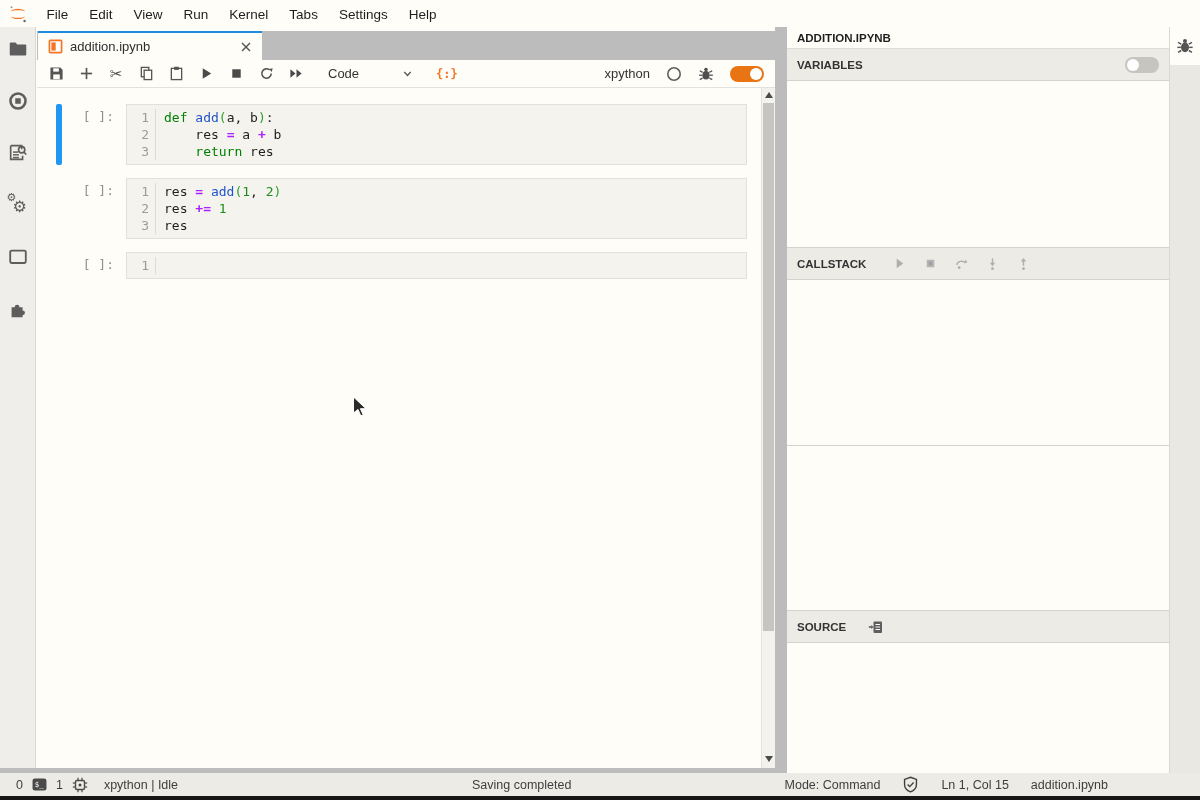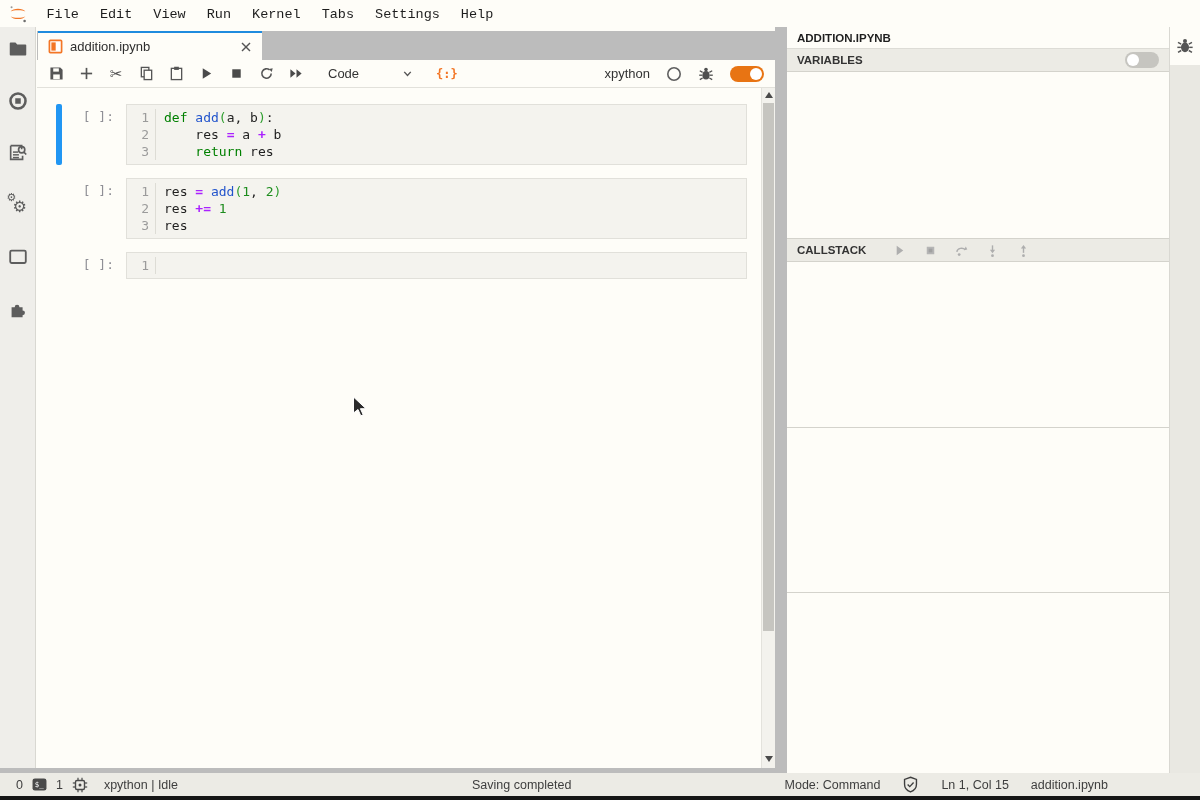--- a/index.html
+++ b/index.html
@@ -2,21 +2,21 @@
 <html style="--accent_orange: #f37626; --tab_accent: #1f8bde; --selected_cell: #2196f3; --toggle_on: #e87413; --keyword: #008000; --function: #2254cc; --number: #1d8c1d; --operator: #aa22ff; --bracket: #2e9e2e;"><head>
 <meta charset="utf-8">
 <style>
   * { margin:0; padding:0; box-sizing:border-box; }
   html,body { width:1200px; height:800px; overflow:hidden; background:#fefdf8;
               font-family:"Liberation Sans", sans-serif; }
   .abs { position:absolute; }
 
   
   #menubar { left:0; top:0; width:1080px; height:27px; background:#fefdf8;
-             display:flex; align-items:center; z-index:3;font-family:Liberation Mono, monospace; }
+             display:flex; align-items:center; z-index:3; }
   #logo { width:36px; display:flex; justify-content:center; }
   .menu-item { font-size:13.5px; color:#1e1e1e; padding:0 10.5px; cursor:default; }
 
   
   #sidebar-left { left:0; top:27px; width:36px; height:746px; background:#efeeea;
                   border-right:1px solid #d9d8d2; display:flex; flex-direction:column;
                   align-items:center; padding-top:11px; gap:30px; }
   .sbicon { width:22px; height:22px; color:#5d5d5d; position:relative; }
 
   
@@ -68,21 +68,21 @@
   #sb-thumb { position:absolute; top:15px; left:1px; width:11px; height:528px; background:#c6c5c0; }
 
   #bottomstrip { left:0; top:768px; width:787px; height:5px; background:#bcbcbc; z-index:4; }
   #divider { left:775px; top:27px; width:12px; height:746px; background:#bcbcbc; }
 
   
   #rpanel { left:787px; top:27px; width:383px; height:746px; background:#fefdf8;
             border-right:1px solid #d9d8d2; display:flex; flex-direction:column; }
   #ptitle { height:22px; line-height:22px; padding-left:10px; font-size:11.5px;
             font-weight:bold; color:#1f1f1f; border-bottom:1px solid #dddcd6; }
-  .phdr { height:23px; background:#ecebe5; border-bottom:1px solid #d4d3cc;
+  .phdr { height:32px; background:#ecebe5; border-bottom:1px solid #d4d3cc;
           display:flex; align-items:center; padding-left:10px; font-size:11.5px;
           font-weight:bold; color:#333; }
   .pbody { background:#fefdf8; border-bottom:1px solid #d4d3cc; }
   .pbody:last-child { border-bottom:none; flex:1; }
   .cs-btns { display:flex; gap:16px; margin-left:26px; align-items:center; }
   .csb { width:15px; height:15px; }
 
   
   #rstrip { left:1170px; top:27px; width:30px; height:746px; background:#e9e8e2; }
   #rtab { height:38px; background:#fefdf8; display:flex; align-items:center; justify-content:center; }
@@ -322,20 +322,31 @@
           <line x1="8" y1="10.5" x2="8" y2="5" stroke="#aeaeae" stroke-width="1.5"></line>
           <polygon points="5.2,5.8 10.8,5.8 8,2.2" fill="#aeaeae"></polygon>
           <circle cx="8" cy="13.5" r="1.5" fill="#aeaeae"></circle>
         </svg>
     </div>
   </div>
   <div class="pbody" style="height:166px"></div>
 
   <div class="pbody" style="height:165px"></div>
 
+  <div class="phdr">
+    <span>SOURCE</span>
+    <svg width="16" height="16" viewBox="0 0 16 16" style="margin-left:22px">
+      <rect x="5.5" y="2.5" width="8.5" height="11.5" rx="1" fill="#5f5f5f"></rect>
+      <line x1="7.5" y1="5.5" x2="12" y2="5.5" stroke="#fefdf8" stroke-width="1"></line>
+      <line x1="7.5" y1="8" x2="12" y2="8" stroke="#fefdf8" stroke-width="1"></line>
+      <line x1="7.5" y1="10.5" x2="12" y2="10.5" stroke="#fefdf8" stroke-width="1"></line>
+      <line x1="0.8" y1="8" x2="3.6" y2="8" stroke="#5f5f5f" stroke-width="1.6"></line>
+      <polygon points="3.2,5.9 5.6,8 3.2,10.1" fill="#5f5f5f"></polygon>
+    </svg>
+  </div>
   <div class="pbody"></div>
 </div>
 
 <div id="rstrip" class="abs">
   <div id="rtab">
     <svg width="18" height="18" viewBox="0 0 16 16">
       <ellipse cx="8" cy="9.2" rx="3.6" ry="4.3" fill="#555"></ellipse>
         <circle cx="8" cy="3.6" r="1.8" fill="#555"></circle>
       <g stroke="#555" stroke-width="1.3">
           <line x1="4.6" y1="6.4" x2="1.8" y2="4.8"></line>

